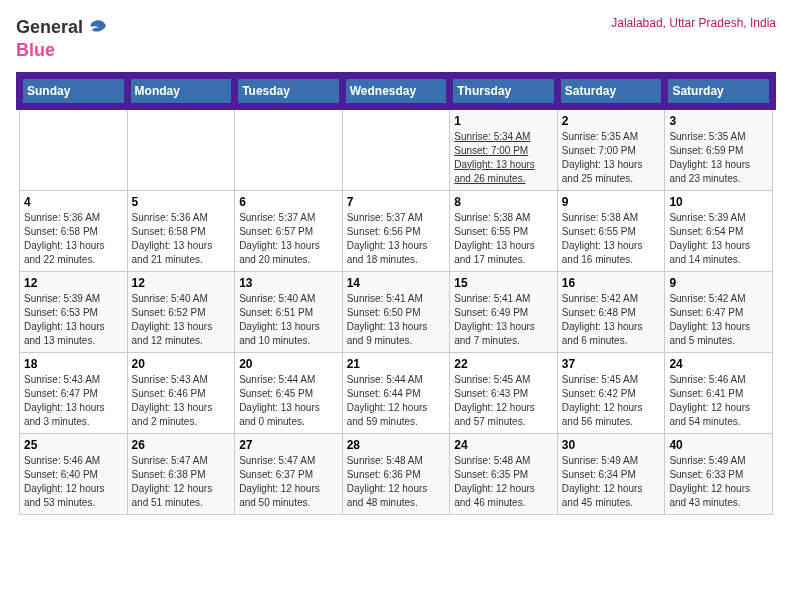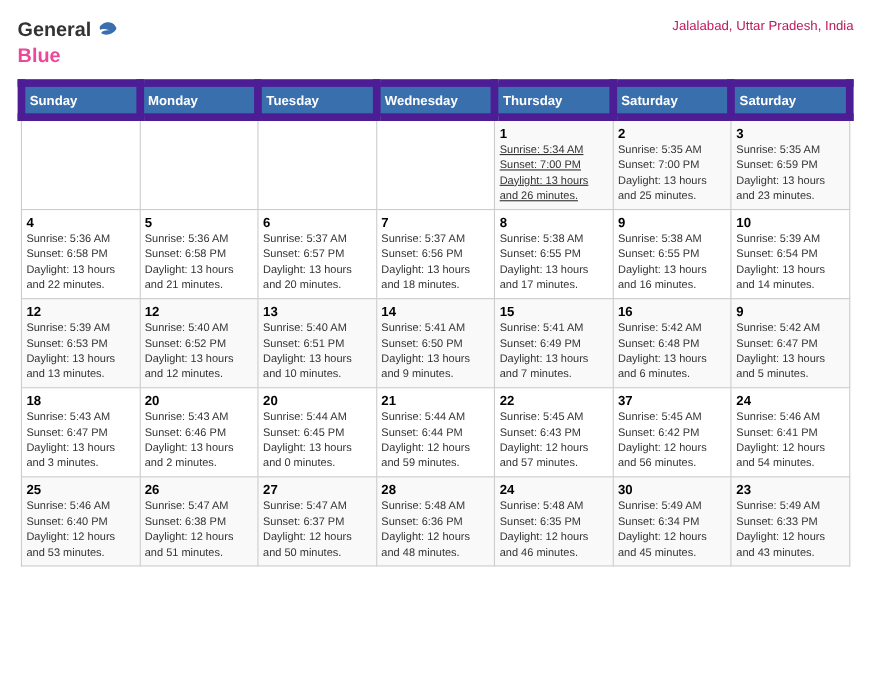--- a/index.html
+++ b/index.html
@@ -333,21 +333,21 @@
 and 46 minutes.</div>
         </td>
         <td>
           <span class="day-number">30</span>
           <div class="day-info" style="white-space: pre-line;">Sunrise: 5:49 AM
 Sunset: 6:34 PM
 Daylight: 12 hours
 and 45 minutes.</div>
         </td>
         <td>
-          <span class="day-number">23</span>
+          <span class="day-number">40</span>
           <div class="day-info" style="white-space: pre-line;">Sunrise: 5:49 AM
 Sunset: 6:33 PM
 Daylight: 12 hours
 and 43 minutes.</div>
         </td>
       </tr>
     </tbody>
 </table>
 
 </body></html>

